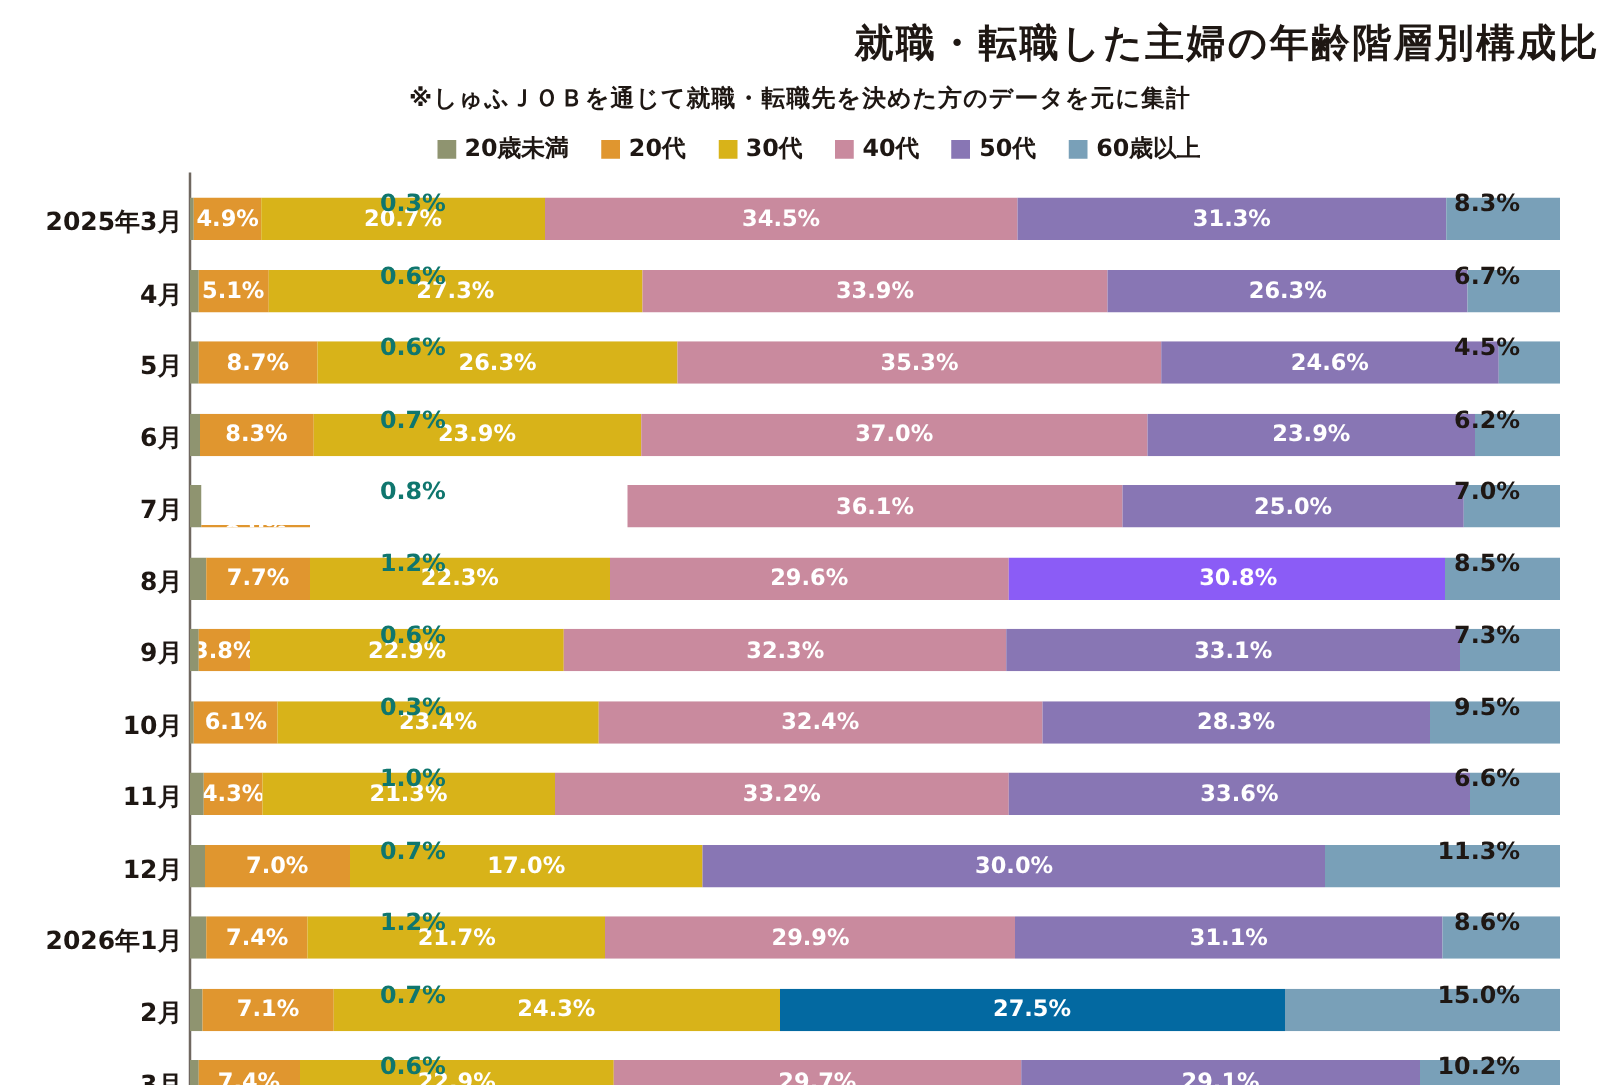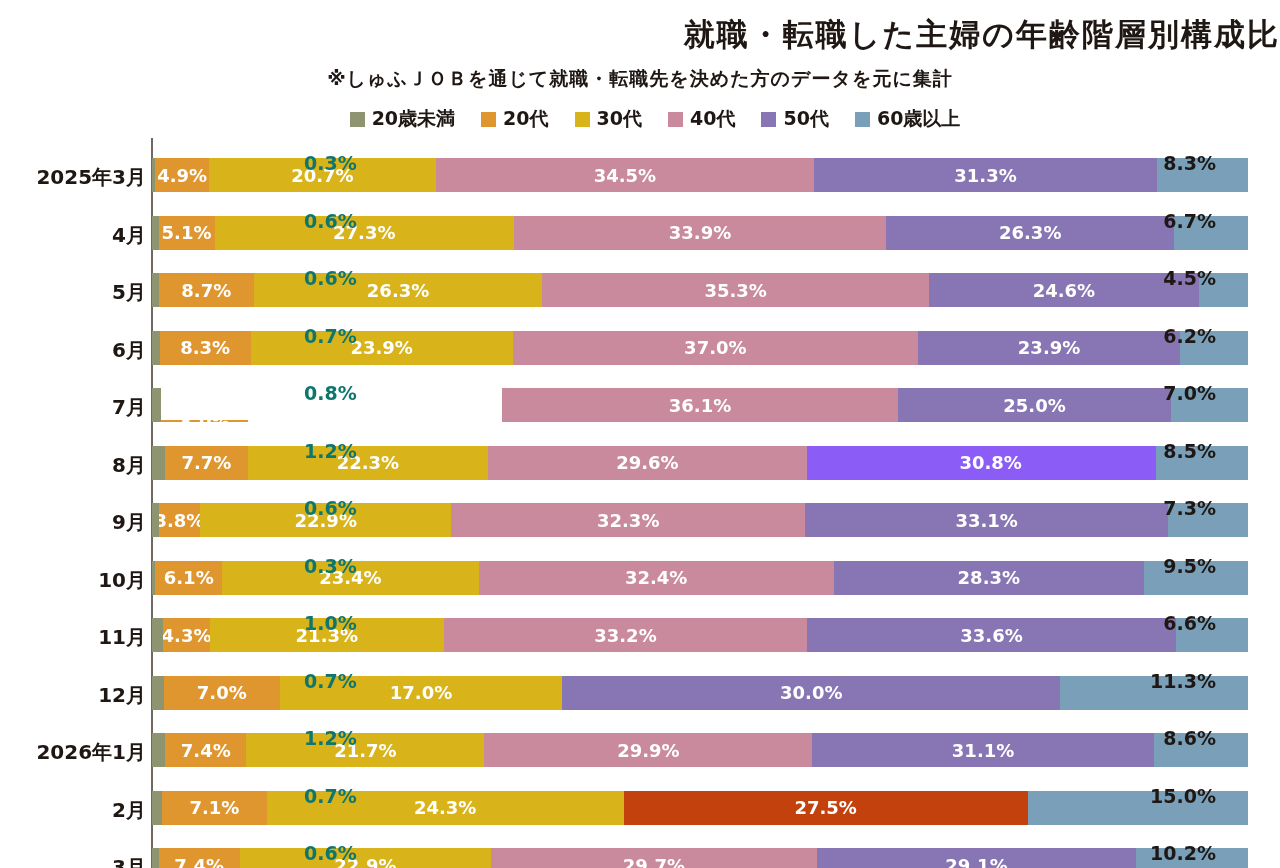--- a/index.html
+++ b/index.html
@@ -331,21 +331,21 @@
           <div class="out-right">8.6%</div>
         </div>
       </div>
       <div class="row">
         <div class="row-label">2月</div>
         <div class="bar-area">
           <div class="bar">
             <div class="seg hide-label" style="background: rgb(143, 148, 112); flex: 0.7 0 0%;"></div>
             <div class="seg" style="background: rgb(224, 150, 47); flex: 7.1 0 0%;">7.1%</div>
             <div class="seg" style="background: rgb(216, 179, 25); flex: 24.3 0 0%;">24.3%</div>
-            <div class="seg" style="background: #c2410c; flex: 27.5 0 0%;">27.5%</div>
+            <div class="seg" style="background: #0369a1; flex: 27.5 0 0%;">27.5%</div>
             <div class="seg hide-label" style="background: rgb(121, 160, 184); flex: 15 0 0%;"></div>
           </div>
           <div class="out-left">0.7%</div>
           <div class="out-right">15.0%</div>
         </div>
       </div>
       <div class="row">
         <div class="row-label">3月</div>
         <div class="bar-area">
           <div class="bar">

